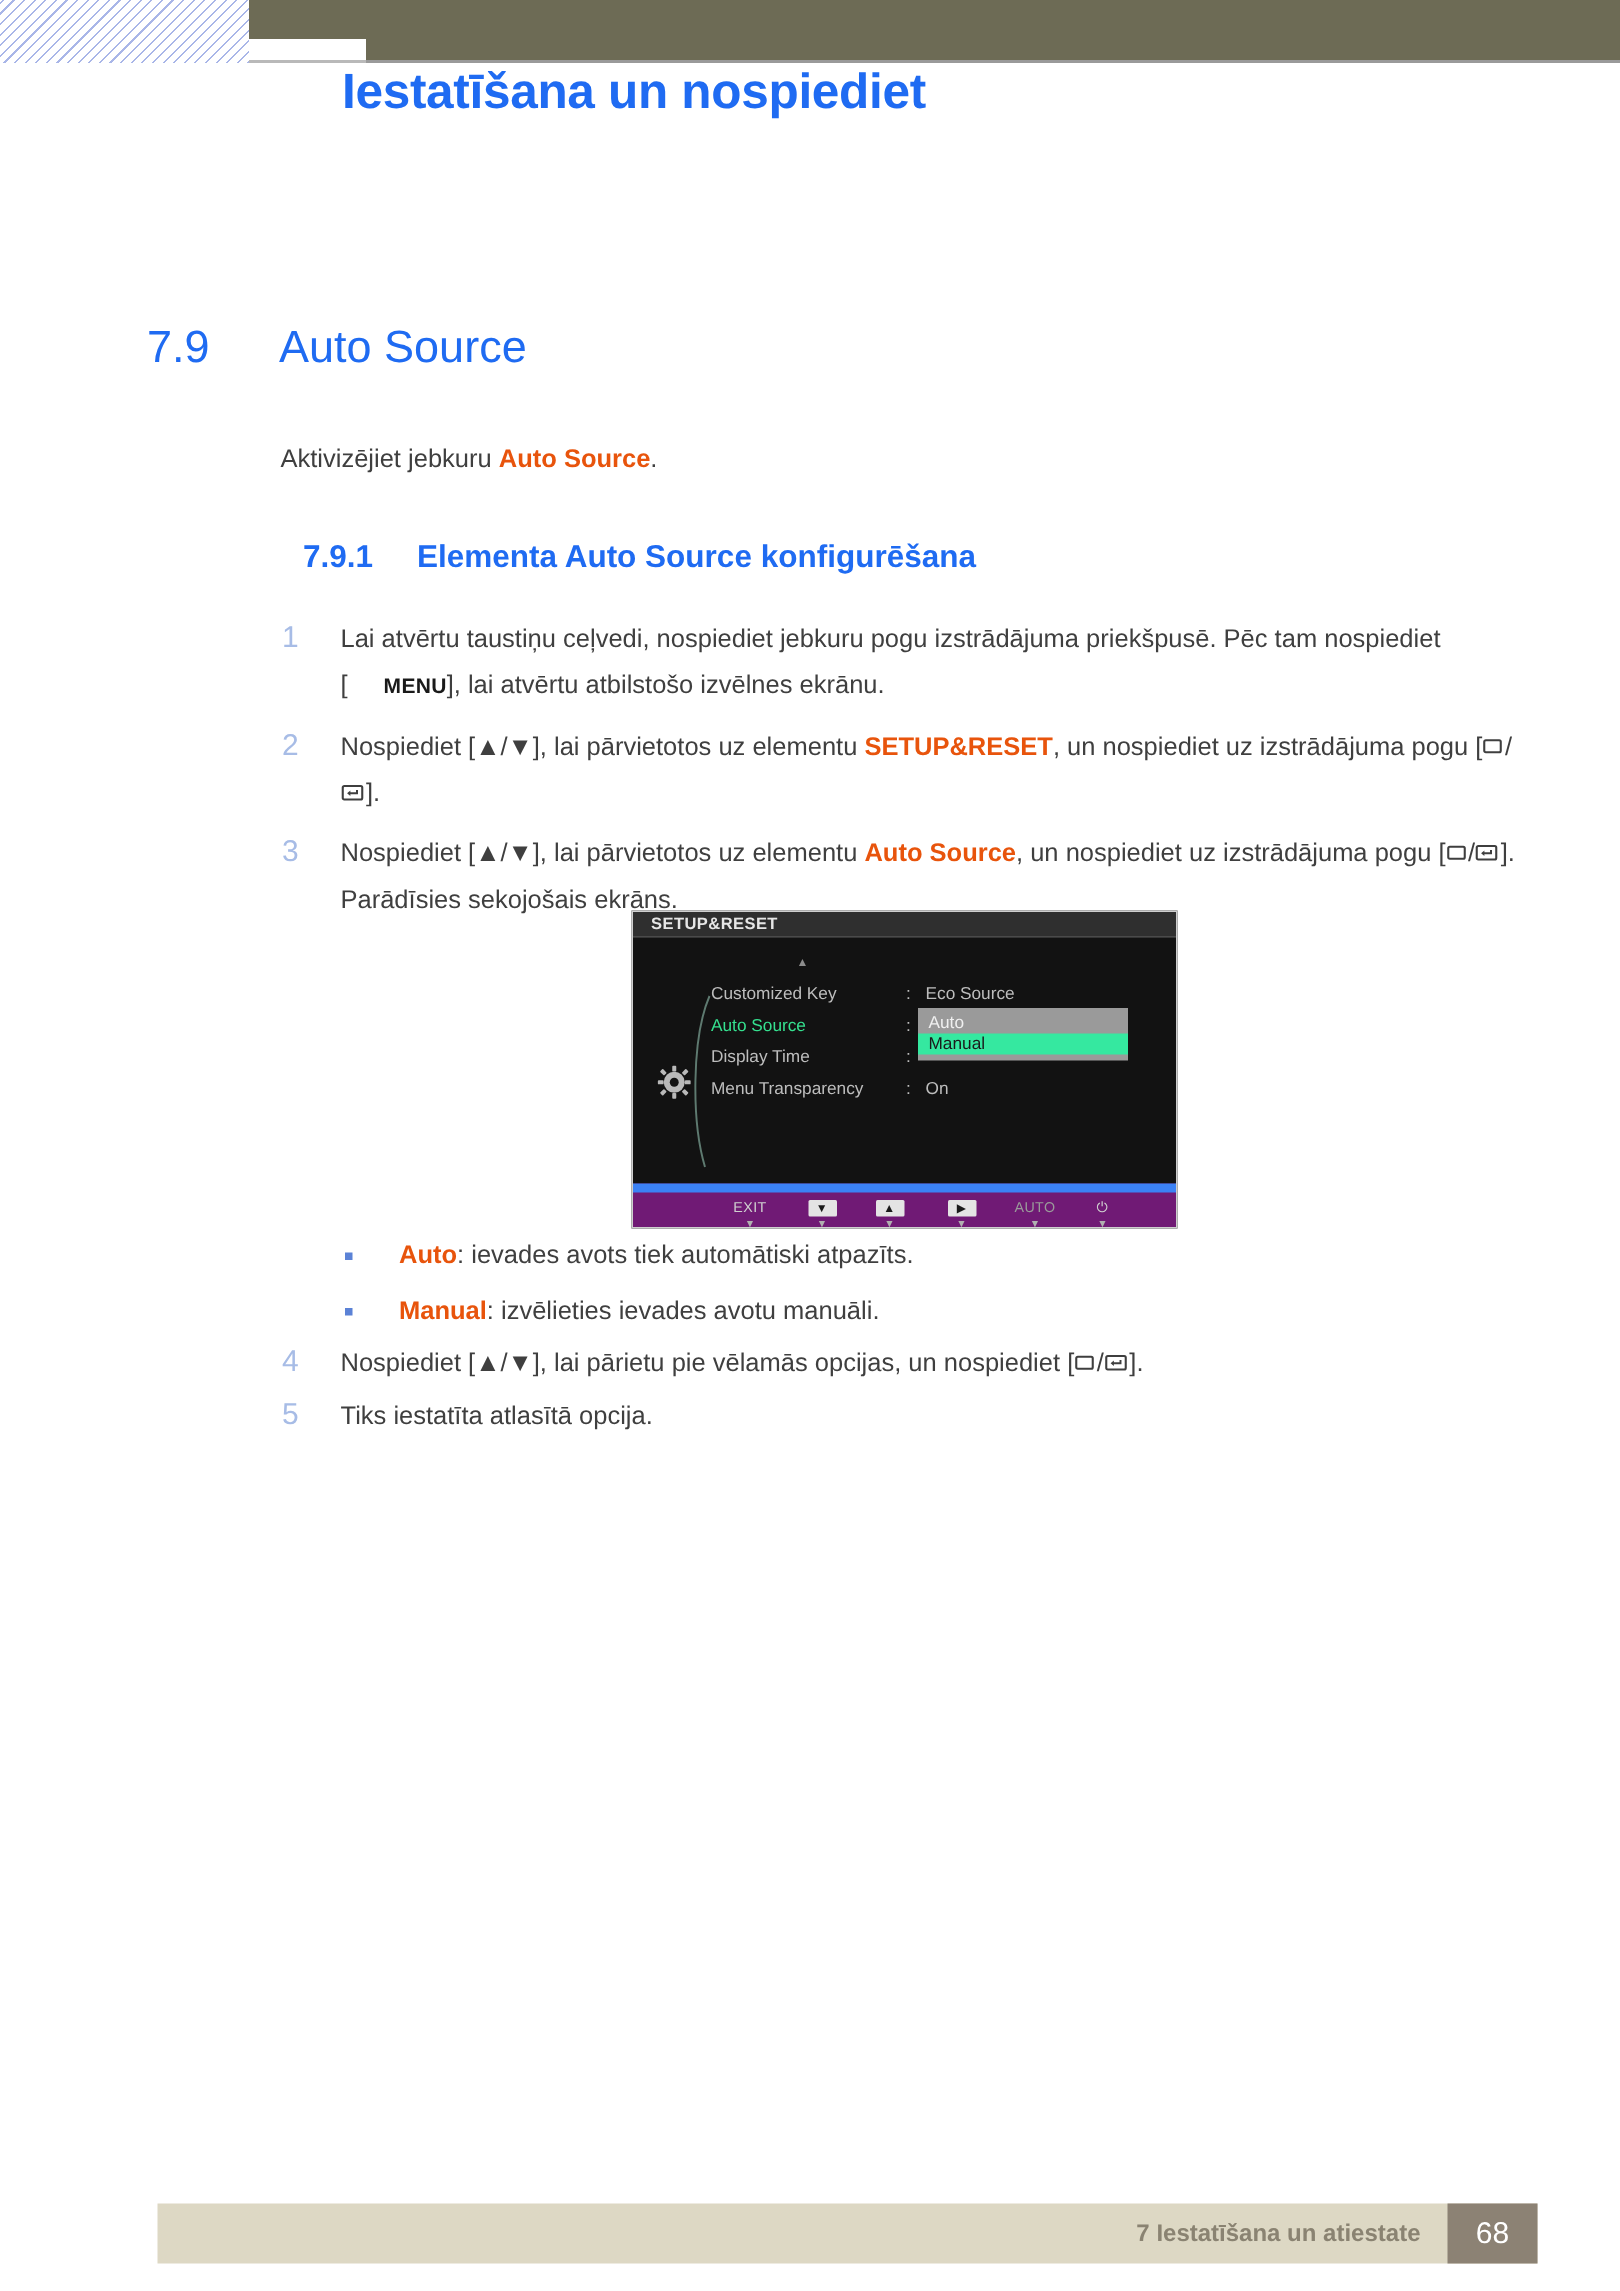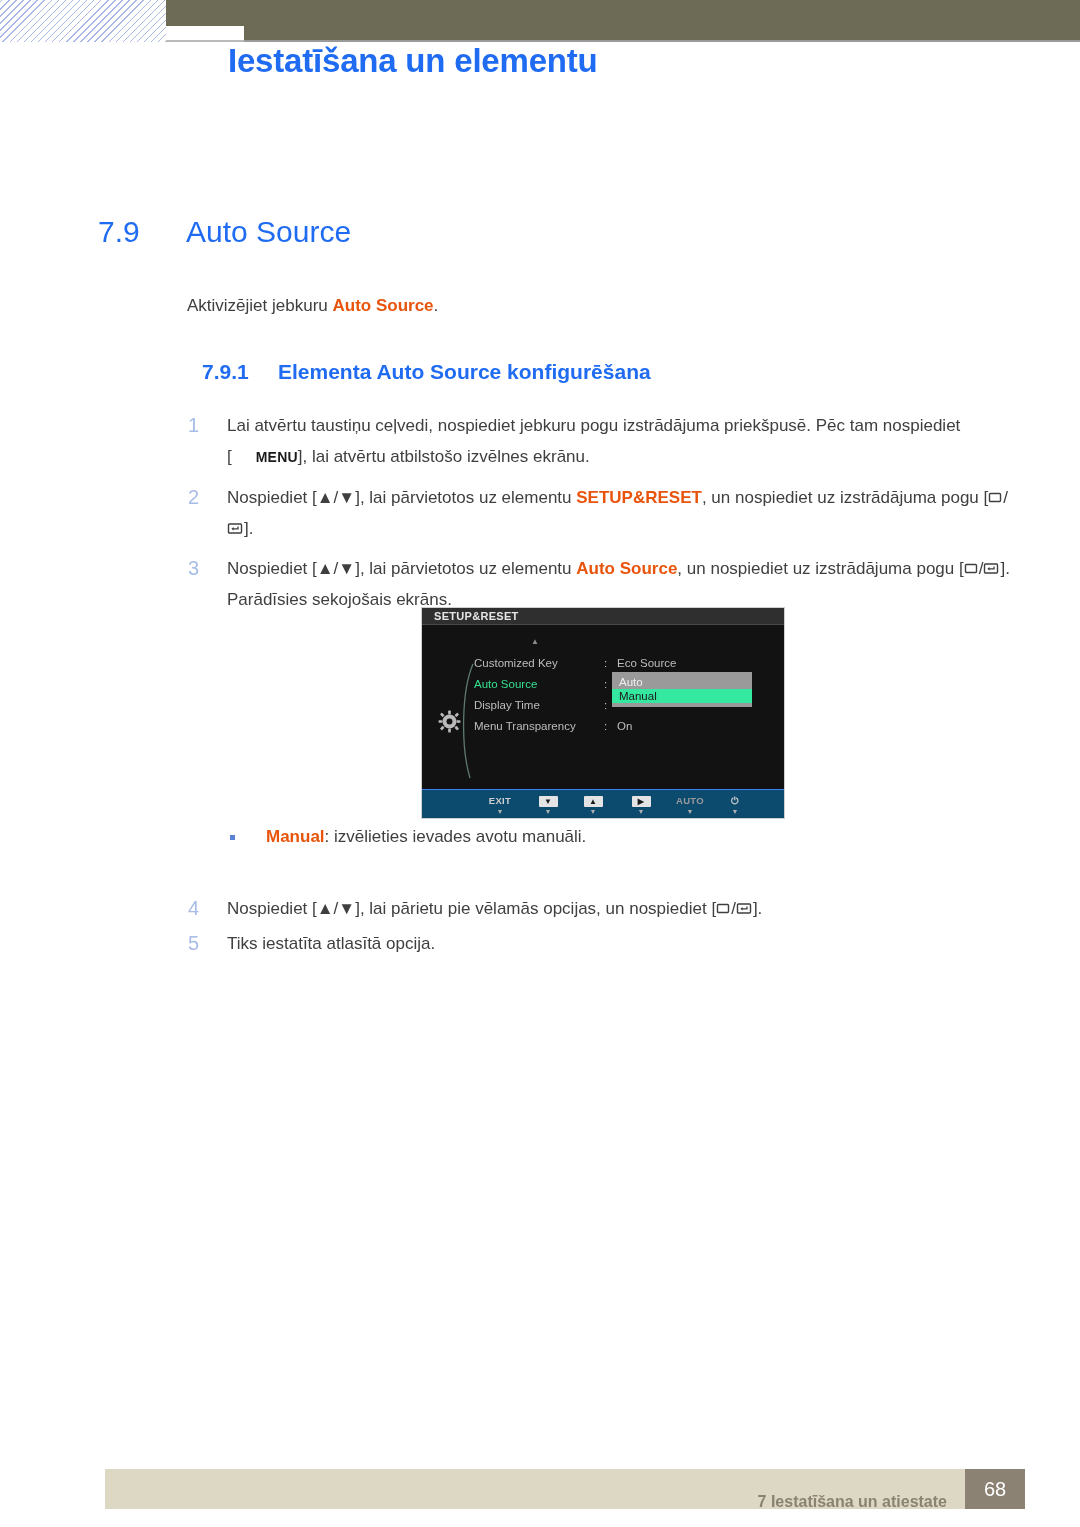--- a/index.html
+++ b/index.html
@@ -190,23 +190,22 @@
     background: #9a9a9a;
   }
   .osd-opt { height: 14px; line-height: 14px; padding-left: 7px; font-size: 11.5px; }
   .osd-opt.sel { background: #35e8a0; color: #1b1b1b; }
   .osd-opt.unsel { color: #f0f0f0; margin-top: 3px; }
 
   .osd-footer {
     position: absolute;
     left: 0; bottom: 0;
     width: 100%; height: 29px;
-    background: #0c4a6e;
-    border-top: 1px solid #3b82f6;
-    font-weight: bold;
+    background: #701a75;
+    border-top: 6px solid #3b82f6;
   }
   .osd-key {
     position: absolute;
     top: 4px;
     text-align: center;
     width: 46px;
   }
   .osd-key .cap {
     font-size: 9.5px;
     color: #cfcfcf;
@@ -233,21 +232,21 @@
 
   
   .footer-bar {
     position: absolute;
     left: 105px; bottom: 18px;
     width: 920px; height: 40px;
     background: #ddd8c4;
   }
   .footer-text {
     position: absolute;
-    right: 78px; top: 24px;
+    right: 78px; top: 12px;
     font-size: 16px;
     font-weight: bold;
     color: #8a8372;
     white-space: nowrap;
   }
   .footer-pagebox {
     position: absolute;
     right: 0; top: 0;
     width: 60px; height: 40px;
     background: #8c8274;
@@ -259,21 +258,21 @@
 </style>
 </head>
 <body>
 
 <div class="page">
 
   <div class="hatch-strip"></div>
   <div class="header-band"></div>
   <div class="header-notch"></div>
   <div class="header-underline"></div>
-  <div class="header-title">Iestatīšana un elementu</div>
+  <div class="header-title">Iestatīšana un nospiediet</div>
 
   <div class="sec-h1">
     <span class="num">7.9</span><span>Auto Source</span>
   </div>
 
   <div class="intro">
     <span>Aktivizējiet jebkuru </span><span class="hl-orange">Auto Source</span><span>.</span>
   </div>
 
   <div class="sec-h2">
@@ -409,20 +408,23 @@
         <div class="cap">⏻</div>
         <div class="tick">▼</div>
       </div>
 
     </div>
 
   </div>
 
   <div class="bullets">
     <div class="bullet">
+      <span class="hl-orange">Auto</span><span>: ievades avots tiek automātiski atpazīts.</span>
+    </div>
+    <div class="bullet">
       <span class="hl-orange">Manual</span><span>: izvēlieties ievades avotu manuāli.</span>
     </div>
   </div>
 
   <div class="steps-late">
 
     <div class="step">
       <span class="step-num">4</span>
       <span>Nospiediet [</span><span>▲/▼</span><span>], lai pārietu pie vēlamās opcijas, un nospiediet [</span><span class="gl"><svg width="15" height="13" viewBox="0 0 15 13">
             <rect x="1.5" y="2.5" width="11" height="8" rx="1" fill="none" stroke="#3f3f3f" stroke-width="1.4"></rect>

